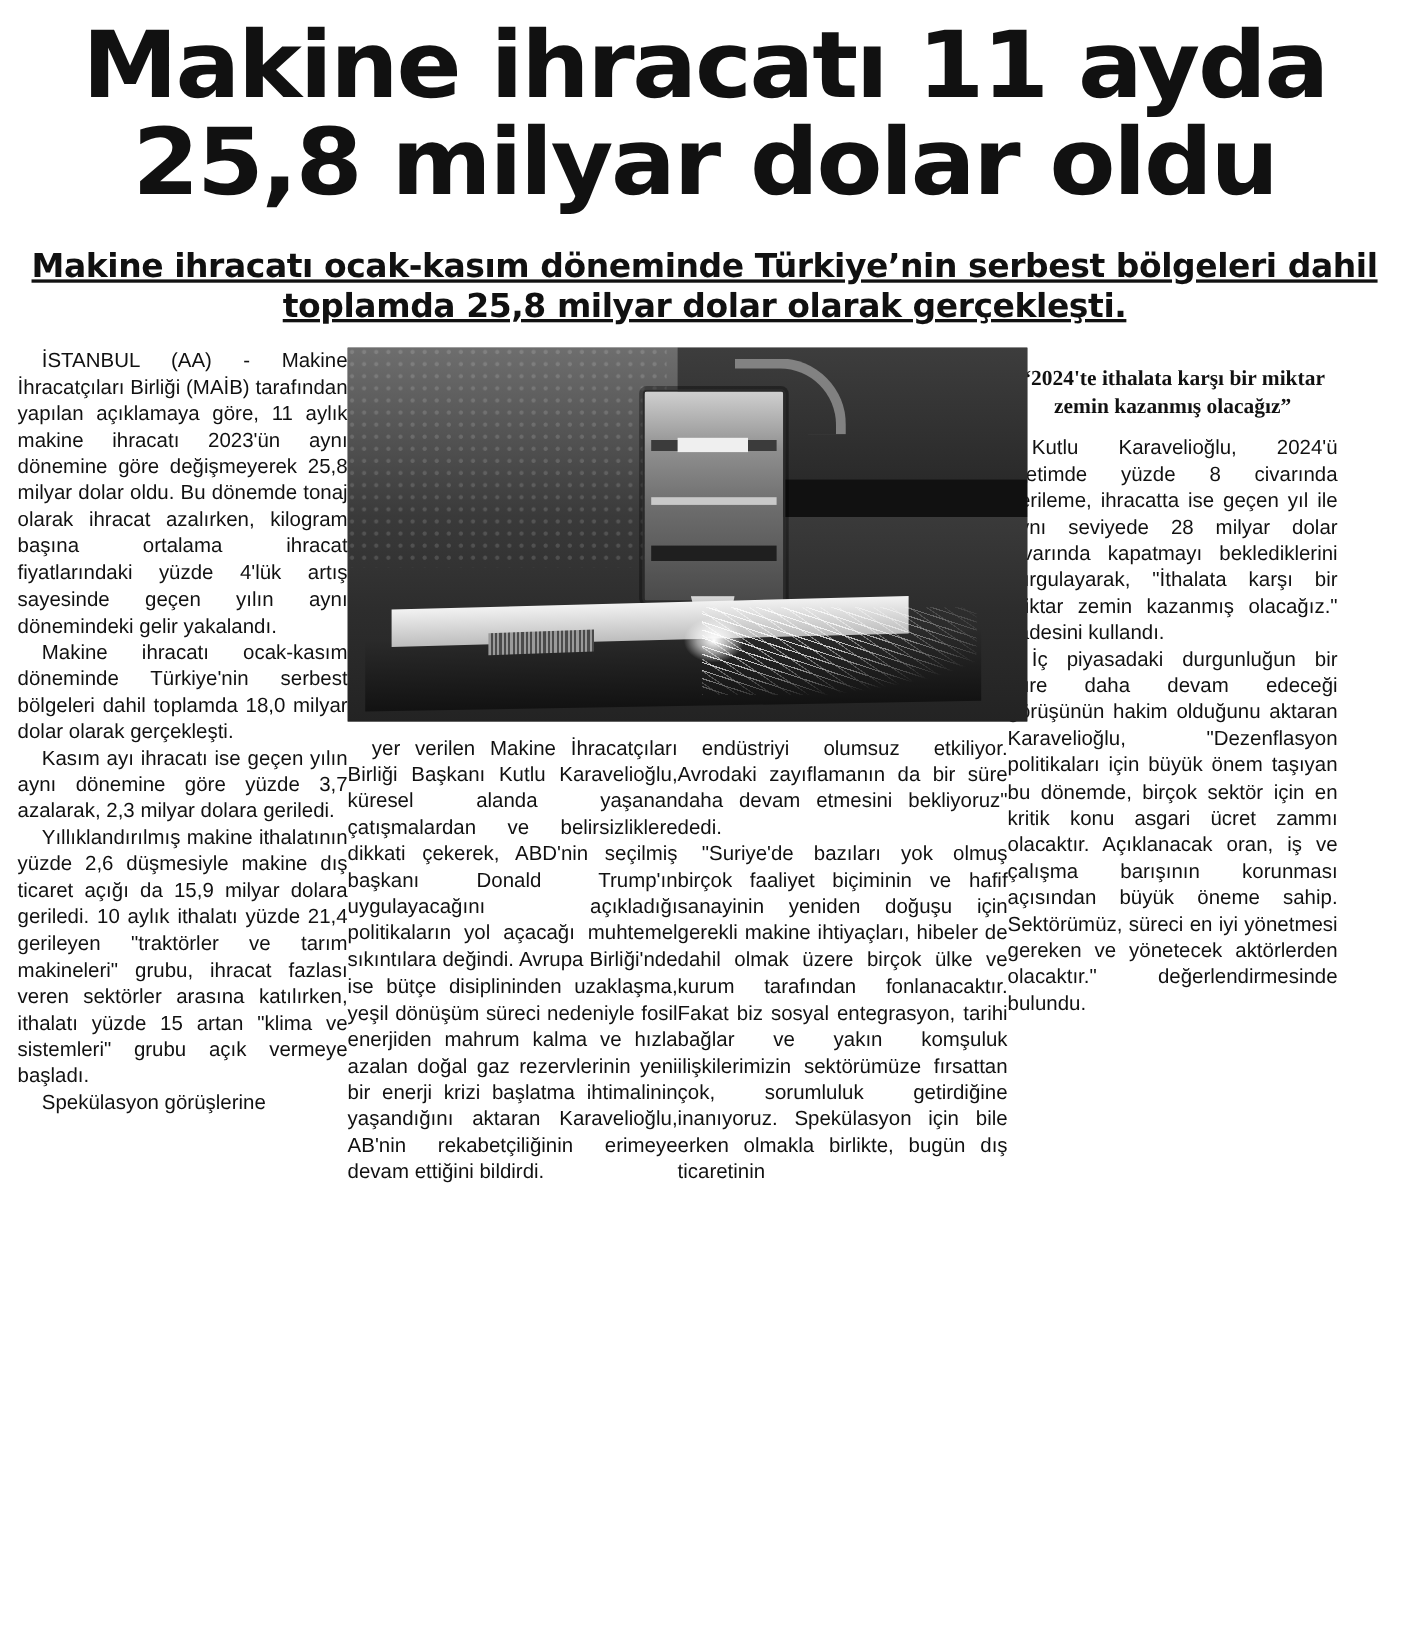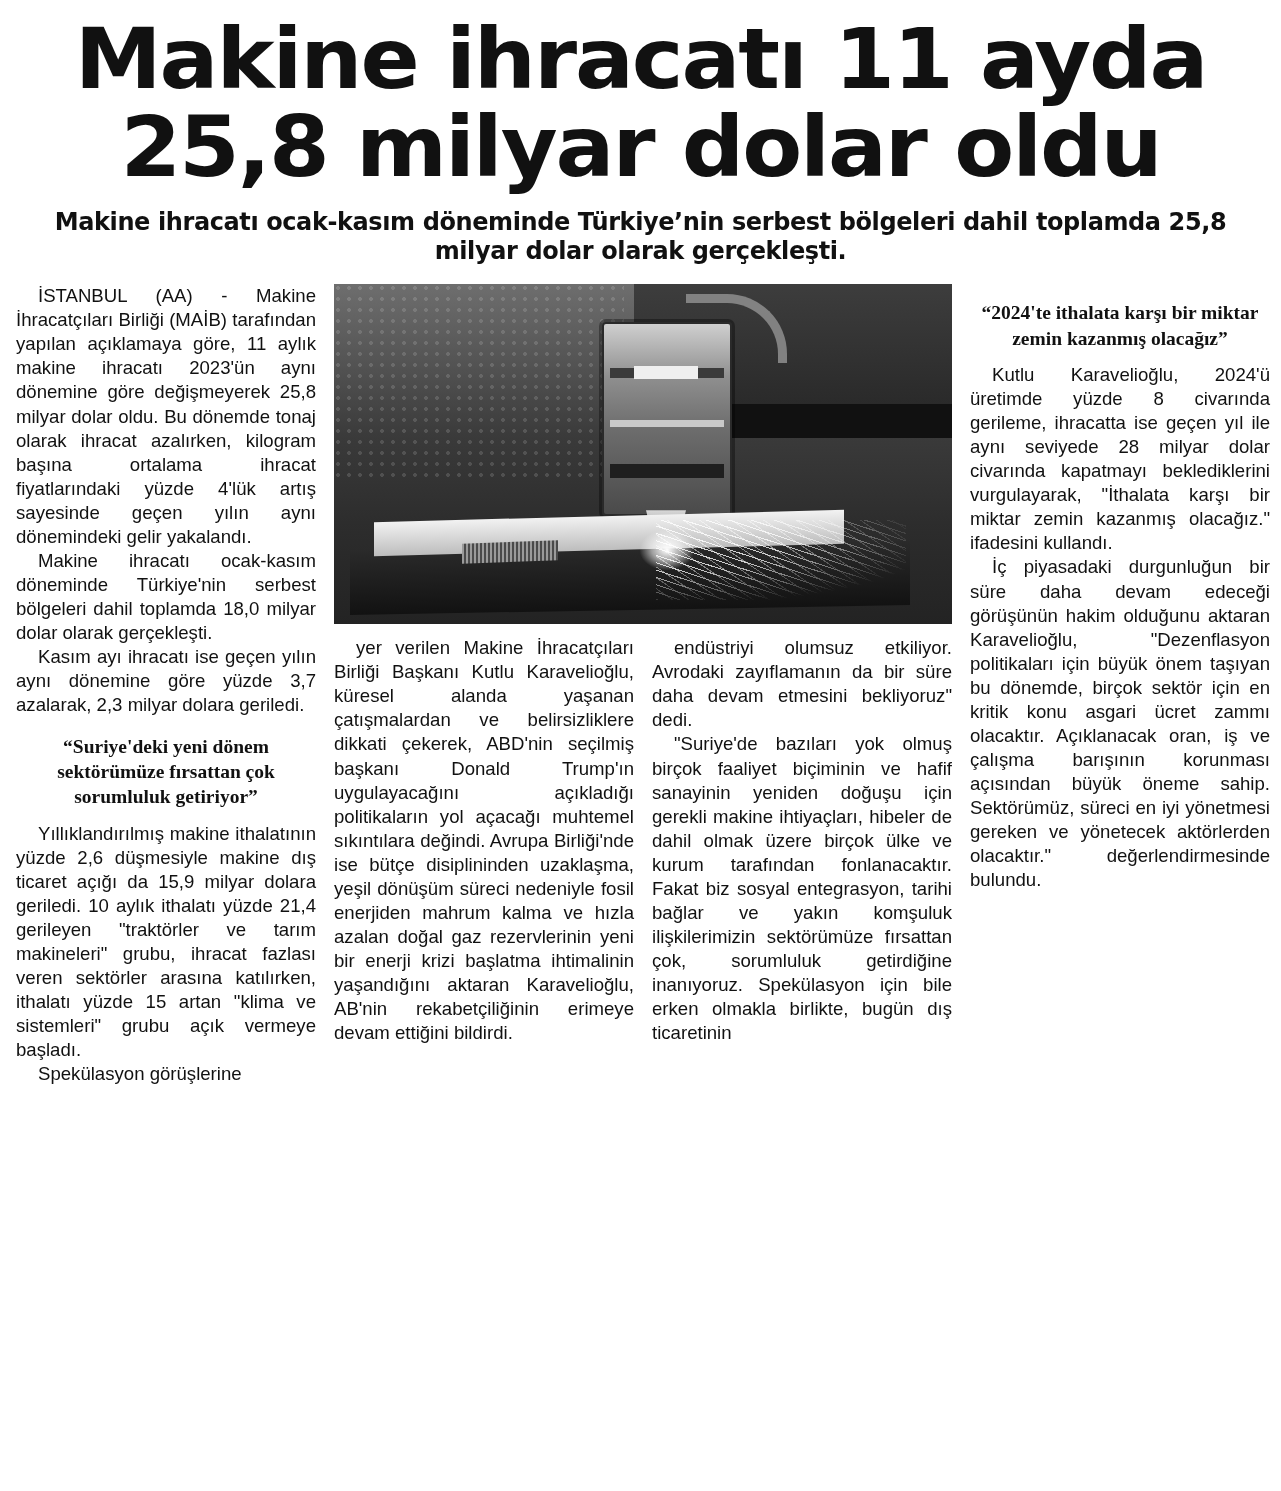--- a/index.html
+++ b/index.html
@@ -30,29 +30,29 @@
     text-align: center;
     margin: 18px 20px 0 20px;
     transform: scaleX(1.04);
     transform-origin: center top;
   }
   .headline .l1 { display: block; }
   .headline .l2 { display: block; margin-top: 6px; }
   .subhead {
     font-family: "DejaVu Sans", sans-serif;
     font-weight: 700;
-    font-size: 24px;
+    font-size: 30px;
     line-height: 1.22;
     text-align: center;
-    margin: 19px 26px 0 26px;
+    margin: 36px 26px 0 26px;
     letter-spacing: -0.4px;
+    text-decoration: underline;
   }
   .columns {
     display: flex;
-    gap: 18px;
     margin: 18px 16px 0 16px;
     align-items: flex-start;
   }
   .col {
     width: 300px;
     flex: 0 0 300px;
   }
   .col p {
     margin: 0;
     font-size: 18.6px;
@@ -182,21 +182,20 @@
   </h1>
 
   <h2 class="subhead">Makine ihracatı ocak-kasım döneminde Türkiye’nin serbest bölgeleri dahil toplamda 25,8 milyar dolar olarak gerçekleşti.</h2>
 
   <div class="columns">
 
     <div class="col">
       <p>İSTANBUL (AA) - Makine İhracatçıları Birliği (MAİB) tarafından yapılan açıklamaya göre, 11 aylık makine ihracatı 2023'ün aynı dönemine göre değişmeyerek 25,8 milyar dolar oldu. Bu dönemde tonaj olarak ihracat azalırken, kilogram başına ortalama ihracat fiyatlarındaki yüzde 4'lük artış sayesinde geçen yılın aynı dönemindeki gelir yakalandı.</p>
       <p>Makine ihracatı ocak-kasım döneminde Türkiye'nin serbest bölgeleri dahil toplamda 18,0 milyar dolar olarak gerçekleşti.</p>
       <p>Kasım ayı ihracatı ise geçen yılın aynı dönemine göre yüzde 3,7 azalarak, 2,3 milyar dolara geriledi.</p>
-      <div class="crosshead">“Suriye'deki yeni dönem sektörümüze fırsattan çok sorumluluk getiriyor”</div>
       <p>Yıllıklandırılmış makine ithalatının yüzde 2,6 düşmesiyle makine dış ticaret açığı da 15,9 milyar dolara geriledi. 10 aylık ithalatı yüzde 21,4 gerileyen "traktörler ve tarım makineleri" grubu, ihracat fazlası veren sektörler arasına katılırken, ithalatı yüzde 15 artan "klima ve sistemleri" grubu açık vermeye başladı.</p>
       <p>Spekülasyon görüşlerine</p>
     </div>
 
     <div class="col">
       <div class="photo">
         <div class="sky"></div>
         <div class="texture"></div>
         <div class="wallrail"></div>
         <div class="wallrail2"></div>

